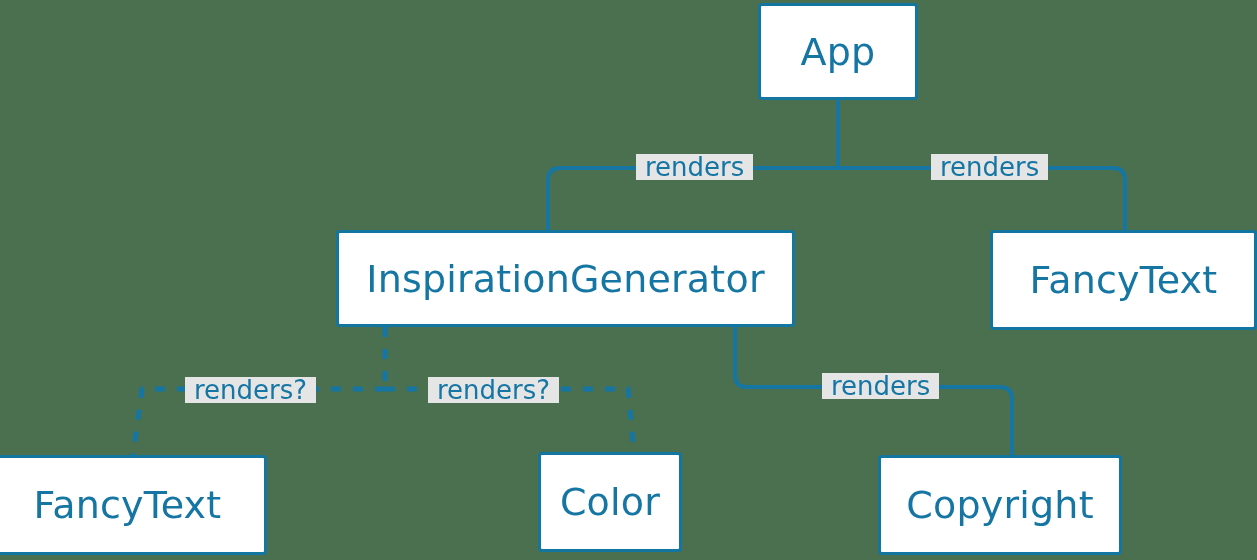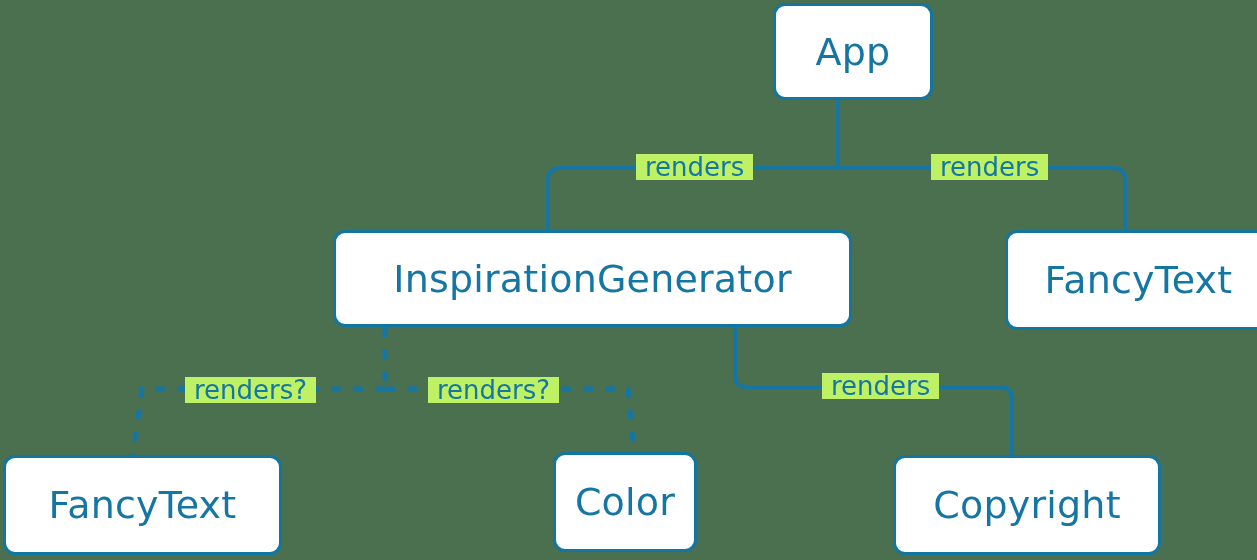--- a/index.html
+++ b/index.html
@@ -22,52 +22,51 @@
     position: absolute;
     left: 0;
     top: 0;
     width: 1257px;
     height: 560px;
   }
   .node {
     position: absolute;
     background: #ffffff;
     border: 3px solid #1276a0;
-    border-radius: 12px;
+    border-radius: 4px;
     box-sizing: border-box;
     display: flex;
     align-items: center;
     justify-content: center;
     color: #1576a4;
     font-size: 38px;
     font-weight: 400;
     letter-spacing: 0.2px;
     white-space: nowrap;
-    margin-left: 15px;
   }
   .node-label {
     pointer-events: none;
   }
   .edge-label {
     position: absolute;
     color: #1576a4;
     font-size: 26px;
     font-weight: 500;
     white-space: nowrap;
-    background: #bef264;
+    background: #e5e5e5;
     padding: 0 9px;
     line-height: 1;
   }
   
   #node-app         { left: 758px;  top: 3px;   width: 160px; height: 97px; }
-  #node-inspgen     { left: 318px;  top: 230px; width: 519px; height: 97px; }
+  #node-inspgen     { left: 336px;  top: 230px; width: 459px; height: 97px; }
   #node-fancytext-r { left: 990px;  top: 230px; width: 267px; height: 100px; }
   #node-fancytext-b { left: -12px;  top: 455px; width: 279px; height: 100px; }
   #node-color       { left: 538px;  top: 452px; width: 144px; height: 100px; }
-  #node-copyright   { left: 878px;  top: 455px; width: 268px; height: 100px; text-align: right; }
+  #node-copyright   { left: 878px;  top: 455px; width: 244px; height: 100px; text-align: right; }
   
   #label-renders-left   { left: 636px; top: 154px; }
   #label-renders-right  { left: 931px; top: 154px; }
   #label-renders-q1     { left: 185px; top: 377px; }
   #label-renders-q2     { left: 428px; top: 377px; }
   #label-renders-bottom { left: 822px; top: 373px; }
 </style>
 </head>
 <body>
 

